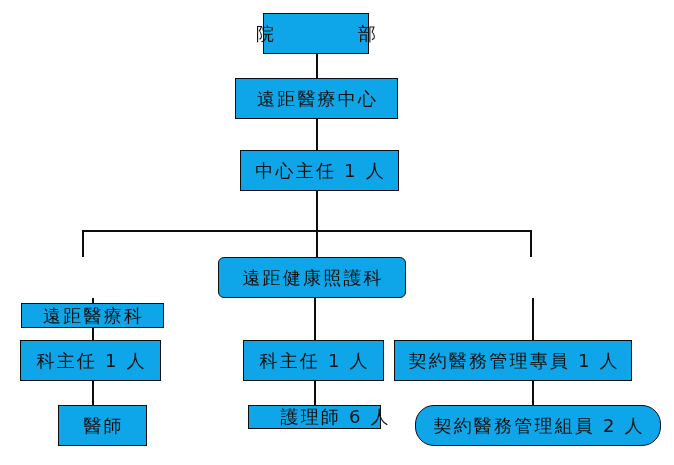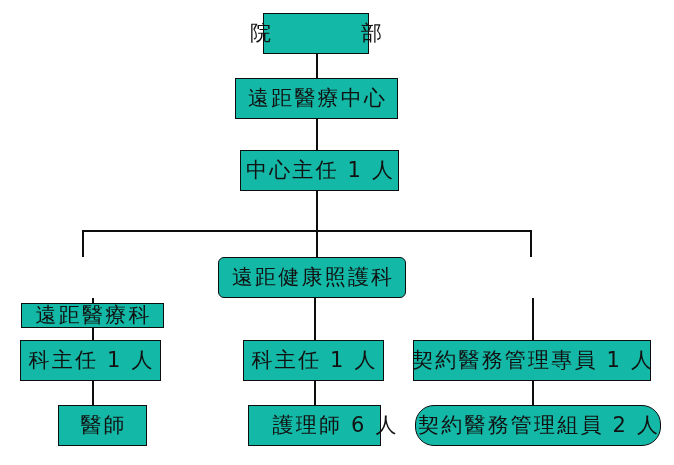--- a/index.html
+++ b/index.html
@@ -13,27 +13,27 @@
     width: 674px;
     height: 465px;
     background: #ffffff;
     font-family: "DejaVu Sans", "Liberation Sans", sans-serif;
     overflow: hidden;
   }
   .node {
     position: absolute;
     box-sizing: border-box;
     border: 1.6px solid #0d0d0d;
-    background: #14b8a6;
+    background: #0ea5e9;
     color: #111111;
     display: flex;
     align-items: center;
     justify-content: center;
     text-align: right;
-    font-size: 21px;
+    font-size: 18px;
     line-height: 1;
     letter-spacing: 2.2px;
     text-indent: 2.2px;
     white-space: nowrap;
     z-index: 2;
   }
   .node.wide-space {
     letter-spacing: 16px;
     text-indent: 16px;
   }
@@ -67,17 +67,17 @@
     <div class="vline" style="left: 92px; top: 381px; height: 24px; background: rgb(13, 13, 13);"></div>
     <div class="vline" style="left: 314px; top: 381px; height: 24px; background: rgb(13, 13, 13);"></div>
     <div class="vline" style="left: 532px; top: 381px; height: 24px; background: rgb(13, 13, 13);"></div>
     <div class="node wide-space" style="left: 263px; top: 13px; width: 106px; height: 41px; border-color: rgb(13, 13, 13); color: rgb(17, 17, 17);">院　　部</div>
     <div class="node" style="left: 235px; top: 78px; width: 163px; height: 41px; border-color: rgb(13, 13, 13); color: rgb(17, 17, 17);">遠距醫療中心</div>
     <div class="node" style="left: 240px; top: 150px; width: 159px; height: 41px; border-color: rgb(13, 13, 13); color: rgb(17, 17, 17);">中心主任 1 人</div>
     <div class="node" style="left: 21px; top: 257px; width: 143px; height: 25px; border-color: rgb(13, 13, 13); color: rgb(17, 17, 17); margin-top: 46px;">遠距醫療科</div>
     <div class="node" style="left: 218px; top: 257px; width: 188px; height: 41px; border-color: rgb(13, 13, 13); color: rgb(17, 17, 17); border-radius: 6px;">遠距健康照護科</div>
     <div class="node" style="left: 20px; top: 340px; width: 141px; height: 41px; border-color: rgb(13, 13, 13); color: rgb(17, 17, 17);">科主任 1 人</div>
     <div class="node" style="left: 243px; top: 340px; width: 141px; height: 41px; border-color: rgb(13, 13, 13); color: rgb(17, 17, 17);">科主任 1 人</div>
-    <div class="node" style="left: 413px; top: 340px; width: 238px; height: 41px; border-color: rgb(13, 13, 13); color: rgb(17, 17, 17);">契約醫務管理專員 1 人</div>
+    <div class="node" style="left: 394px; top: 340px; width: 238px; height: 41px; border-color: rgb(13, 13, 13); color: rgb(17, 17, 17);">契約醫務管理專員 1 人</div>
     <div class="node" style="left: 58px; top: 405px; width: 89px; height: 41px; border-color: rgb(13, 13, 13); color: rgb(17, 17, 17);">醫師</div>
-    <div class="node" style="left: 248px; top: 405px; width: 133px; height: 41px; border-color: rgb(13, 13, 13); color: rgb(17, 17, 17); padding-left: 40px;">護理師 6 人</div>
+    <div class="node" style="left: 248px; top: 405px; width: 133px; height: 24px; border-color: rgb(13, 13, 13); color: rgb(17, 17, 17); padding-left: 40px;">護理師 6 人</div>
     <div class="node" style="left: 415px; top: 405px; width: 246px; height: 41px; border-color: rgb(13, 13, 13); color: rgb(17, 17, 17); border-radius: 19px;">契約醫務管理組員 2 人</div>
   </div>
 
 </body></html>

